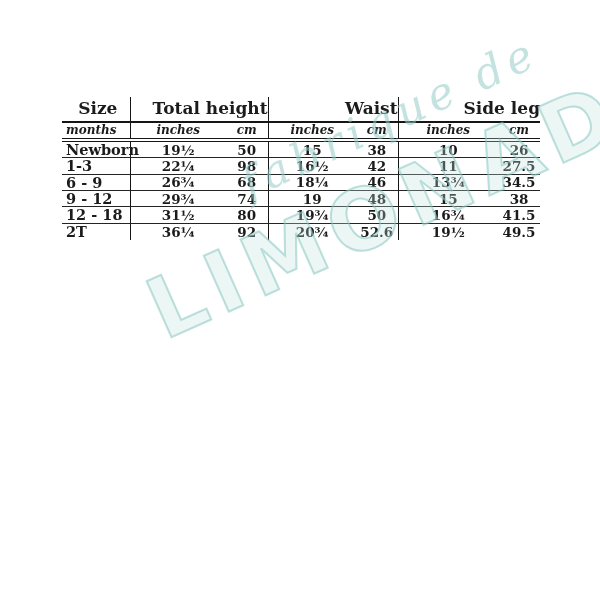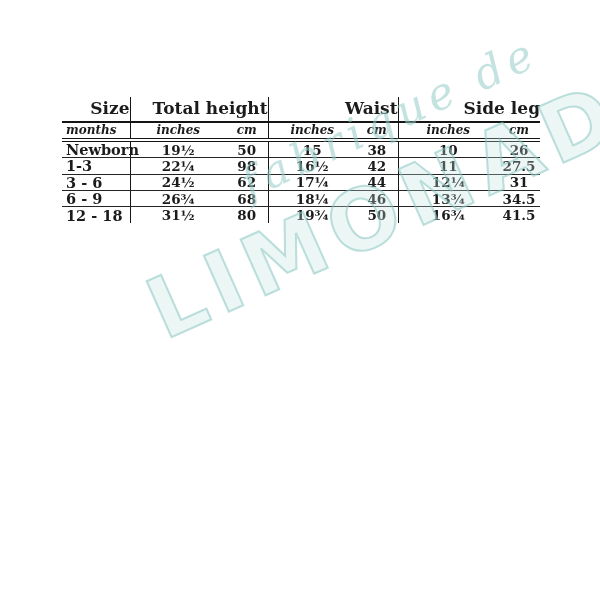--- a/index.html
+++ b/index.html
@@ -30,21 +30,21 @@
     border-collapse:collapse;table-layout:fixed;z-index:2;
   }
   .sizechart td,.sizechart th{padding:0;line-height:1.05;vertical-align:middle;}
   .sizechart thead tr.hdr{height:25px;}
   .sizechart thead tr.units{height:18px;}
   .sizechart tbody tr{height:16.4px;}
   .hdr th{
     font-size:17px;font-weight:700;text-align:right;
     border-bottom:2.5px solid #151515;
   }
-  .hdr th.h-size{text-align:right;padding-left:4px;}
+  .hdr th.h-size{text-align:center;padding-left:4px;}
   .units td{
     font-size:12px;font-weight:700;font-style:italic;text-align:center;
     border-bottom:4px double #151515;
     margin-left:48px;
   }
   .units td.u-size{text-align:left;padding-left:4px;}
   tbody td{
     font-size:13.5px;font-weight:700;text-align:center;
     border-bottom:1.5px solid #242424;
   }
@@ -101,41 +101,50 @@
       <tr>
         <td class="c-size b-right">1-3</td>
         <td class="c-in">22¼</td>
         <td class="c-cm b-right">98</td>
         <td class="c-in">16½</td>
         <td class="c-cm b-right">42</td>
         <td class="c-in">11</td>
         <td class="c-cm">27.5</td>
       </tr>
       <tr>
-        <td class="c-size b-right">3 - 6</td>
-        <td class="c-in">24½</td>
-        <td class="c-cm b-right">62</td>
-        <td class="c-in">17¼</td>
-        <td class="c-cm b-right">44</td>
-        <td class="c-in">12¼</td>
-        <td class="c-cm">31</td>
-      </tr>
-      <tr>
         <td class="c-size b-right">6 - 9</td>
         <td class="c-in">26¾</td>
         <td class="c-cm b-right">68</td>
         <td class="c-in">18¼</td>
         <td class="c-cm b-right">46</td>
         <td class="c-in">13¾</td>
         <td class="c-cm">34.5</td>
+      </tr>
+      <tr>
+        <td class="c-size b-right">9 - 12</td>
+        <td class="c-in">29¾</td>
+        <td class="c-cm b-right">74</td>
+        <td class="c-in">19</td>
+        <td class="c-cm b-right">48</td>
+        <td class="c-in">15</td>
+        <td class="c-cm">38</td>
       </tr>
       <tr>
         <td class="c-size b-right">12 - 18</td>
         <td class="c-in">31½</td>
         <td class="c-cm b-right">80</td>
         <td class="c-in">19¾</td>
         <td class="c-cm b-right">50</td>
         <td class="c-in">16¾</td>
         <td class="c-cm">41.5</td>
       </tr>
+      <tr>
+        <td class="c-size b-right">2T</td>
+        <td class="c-in">36¼</td>
+        <td class="c-cm b-right">92</td>
+        <td class="c-in">20¾</td>
+        <td class="c-cm b-right">52.6</td>
+        <td class="c-in">19½</td>
+        <td class="c-cm">49.5</td>
+      </tr>
     </tbody>
   </table>
 </div>
 
 </body></html>

